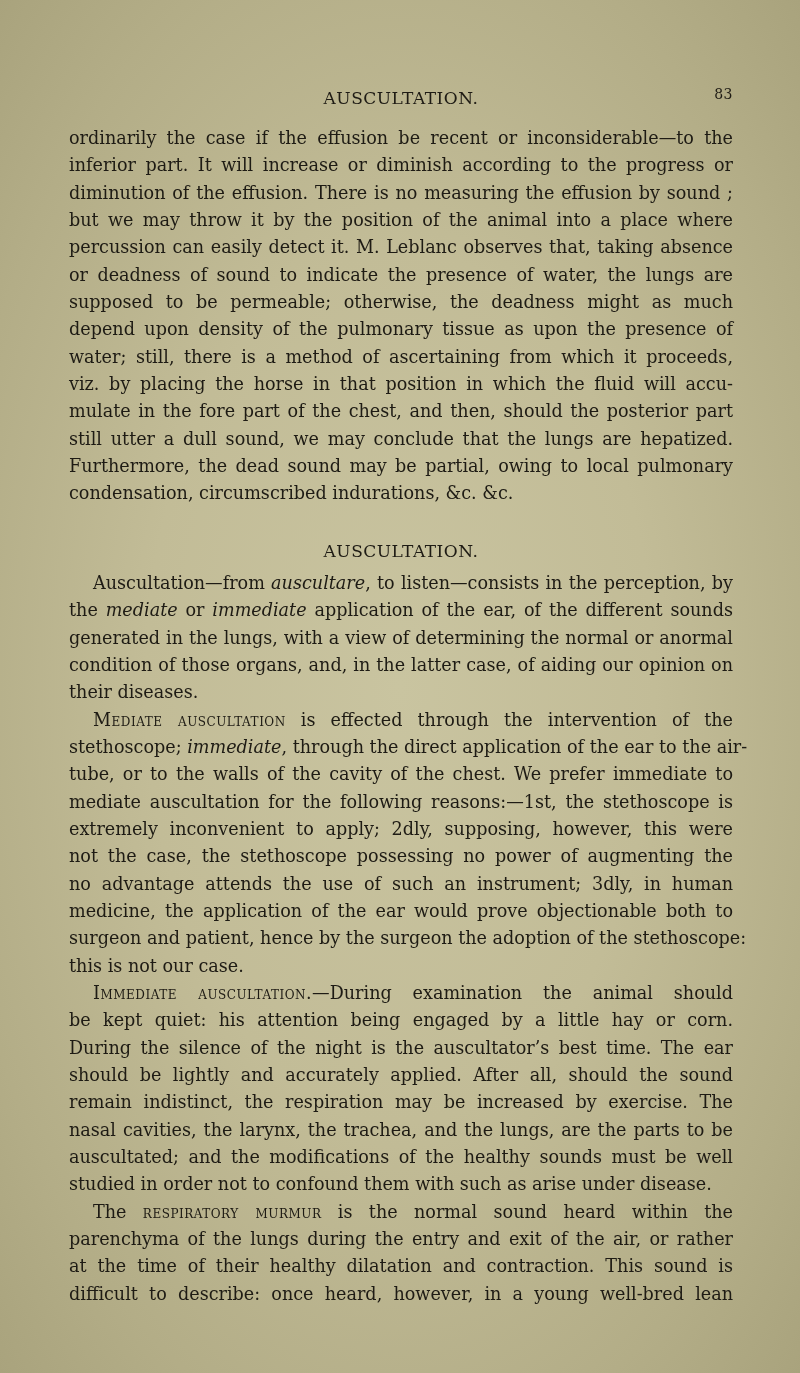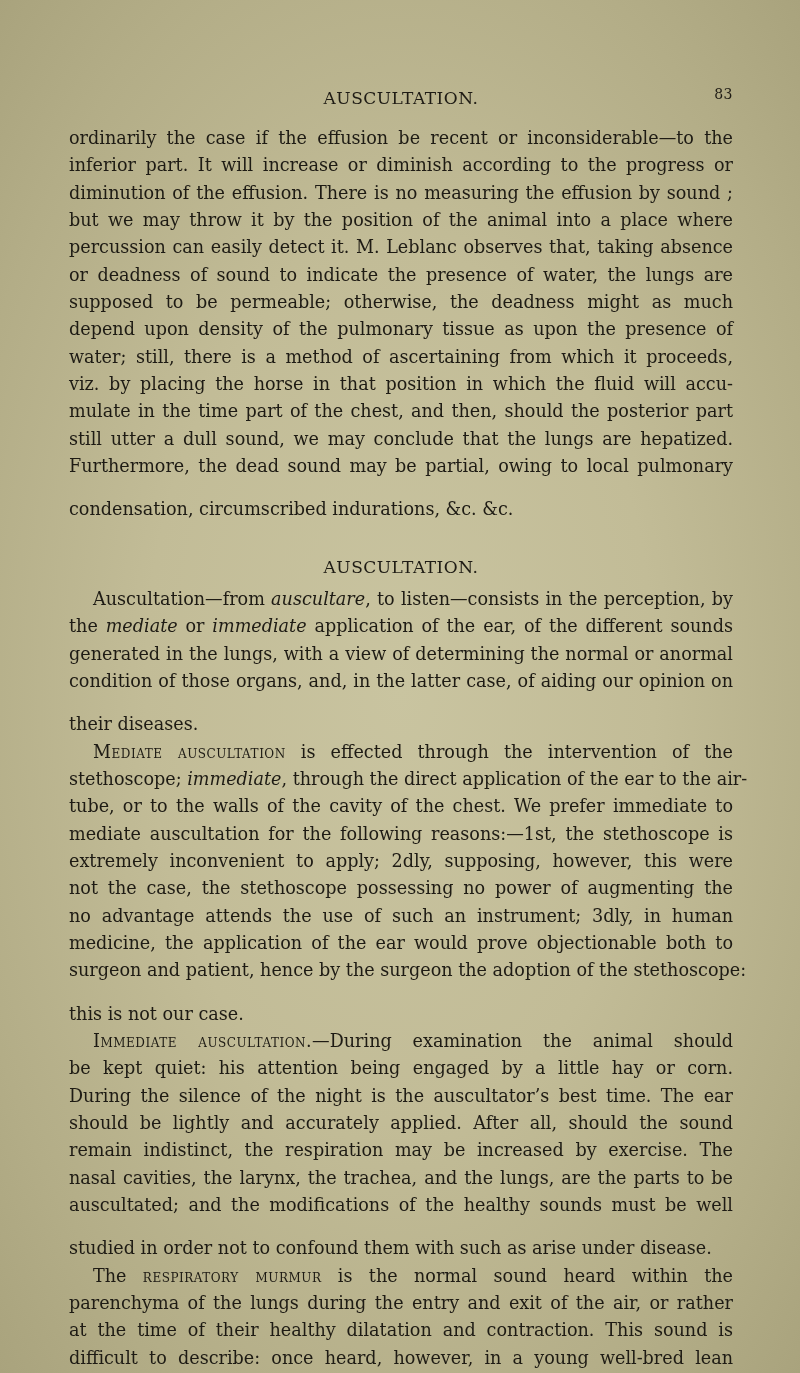--- a/index.html
+++ b/index.html
@@ -9,21 +9,21 @@
     font-family: "DejaVu Serif", "Liberation Serif", serif;
     color: #1e1b14;
     position: relative;
   }
   .page { position: absolute; left: 69px; top: 86px; width: 664px; }
   .running-head { position: relative; height: 28px; font-size: 17px; letter-spacing: 0.5px; }
   .running-head .title { position: absolute; left: 0; right: 0; text-align: center; top: 2px; }
   .running-head .folio { position: absolute; right: 0; top: 0; font-size: 14px; }
   .body { margin-top: 11px; font-size: 17.6px; line-height: 27.35px; }
   .line { display: block; text-align: justify; text-align-last: justify; white-space: nowrap; height: 27.35px; overflow: visible; }
-  .line.last { text-align-last: left; margin-top: 16px; }
+  .line.last { text-align-last: left; }
   .line.indent { padding-left: 24px; }
   .section-heading { text-align: center; font-size: 17px; letter-spacing: 0.5px; margin: 30px 0 5px 0; height: 27px; line-height: 27px; }
   .sc { font-variant: small-caps; letter-spacing: 0.5px; }
   em { }
   .seg { white-space: pre; }
 </style>
 </head>
 <body>
 
 <div class="page">
@@ -38,21 +38,21 @@
       <span class="line">ordinarily the case if the effusion be recent or inconsiderable—to the</span>
       <span class="line">inferior part.  It will increase or diminish according to the progress or</span>
       <span class="line">diminution of the effusion.  There is no measuring the effusion by sound ;</span>
       <span class="line">but we may throw it by the position of the animal into a place where</span>
       <span class="line">percussion can easily detect it.  M. Leblanc observes that, taking absence</span>
       <span class="line">or deadness of sound to indicate the presence of water, the lungs are</span>
       <span class="line">supposed to be permeable; otherwise, the deadness might as much</span>
       <span class="line">depend upon density of the pulmonary tissue as upon the presence of</span>
       <span class="line">water; still, there is a method of ascertaining from which it proceeds,</span>
       <span class="line">viz. by placing the horse in that position in which the fluid will accu-</span>
-      <span class="line">mulate in the time part of the chest, and then, should the posterior part</span>
+      <span class="line">mulate in the fore part of the chest, and then, should the posterior part</span>
       <span class="line">still utter a dull sound, we may conclude that the lungs are hepatized.</span>
       <span class="line">Furthermore, the dead sound may be partial, owing to local pulmonary</span>
       <span class="line last">condensation, circumscribed indurations, &amp;c. &amp;c.</span>
     </div>
 
     <div class="section-heading">AUSCULTATION.</div>
 
     <div>
       <span class="line indent"><span class="seg">Auscultation—from </span><em>auscultare</em><span class="seg">, to listen—consists in the perception, by</span></span>
       <span class="line"><span class="seg">the </span><em>mediate</em><span class="seg"> or </span><em>immediate</em><span class="seg"> application of the ear, of the different sounds</span></span>

